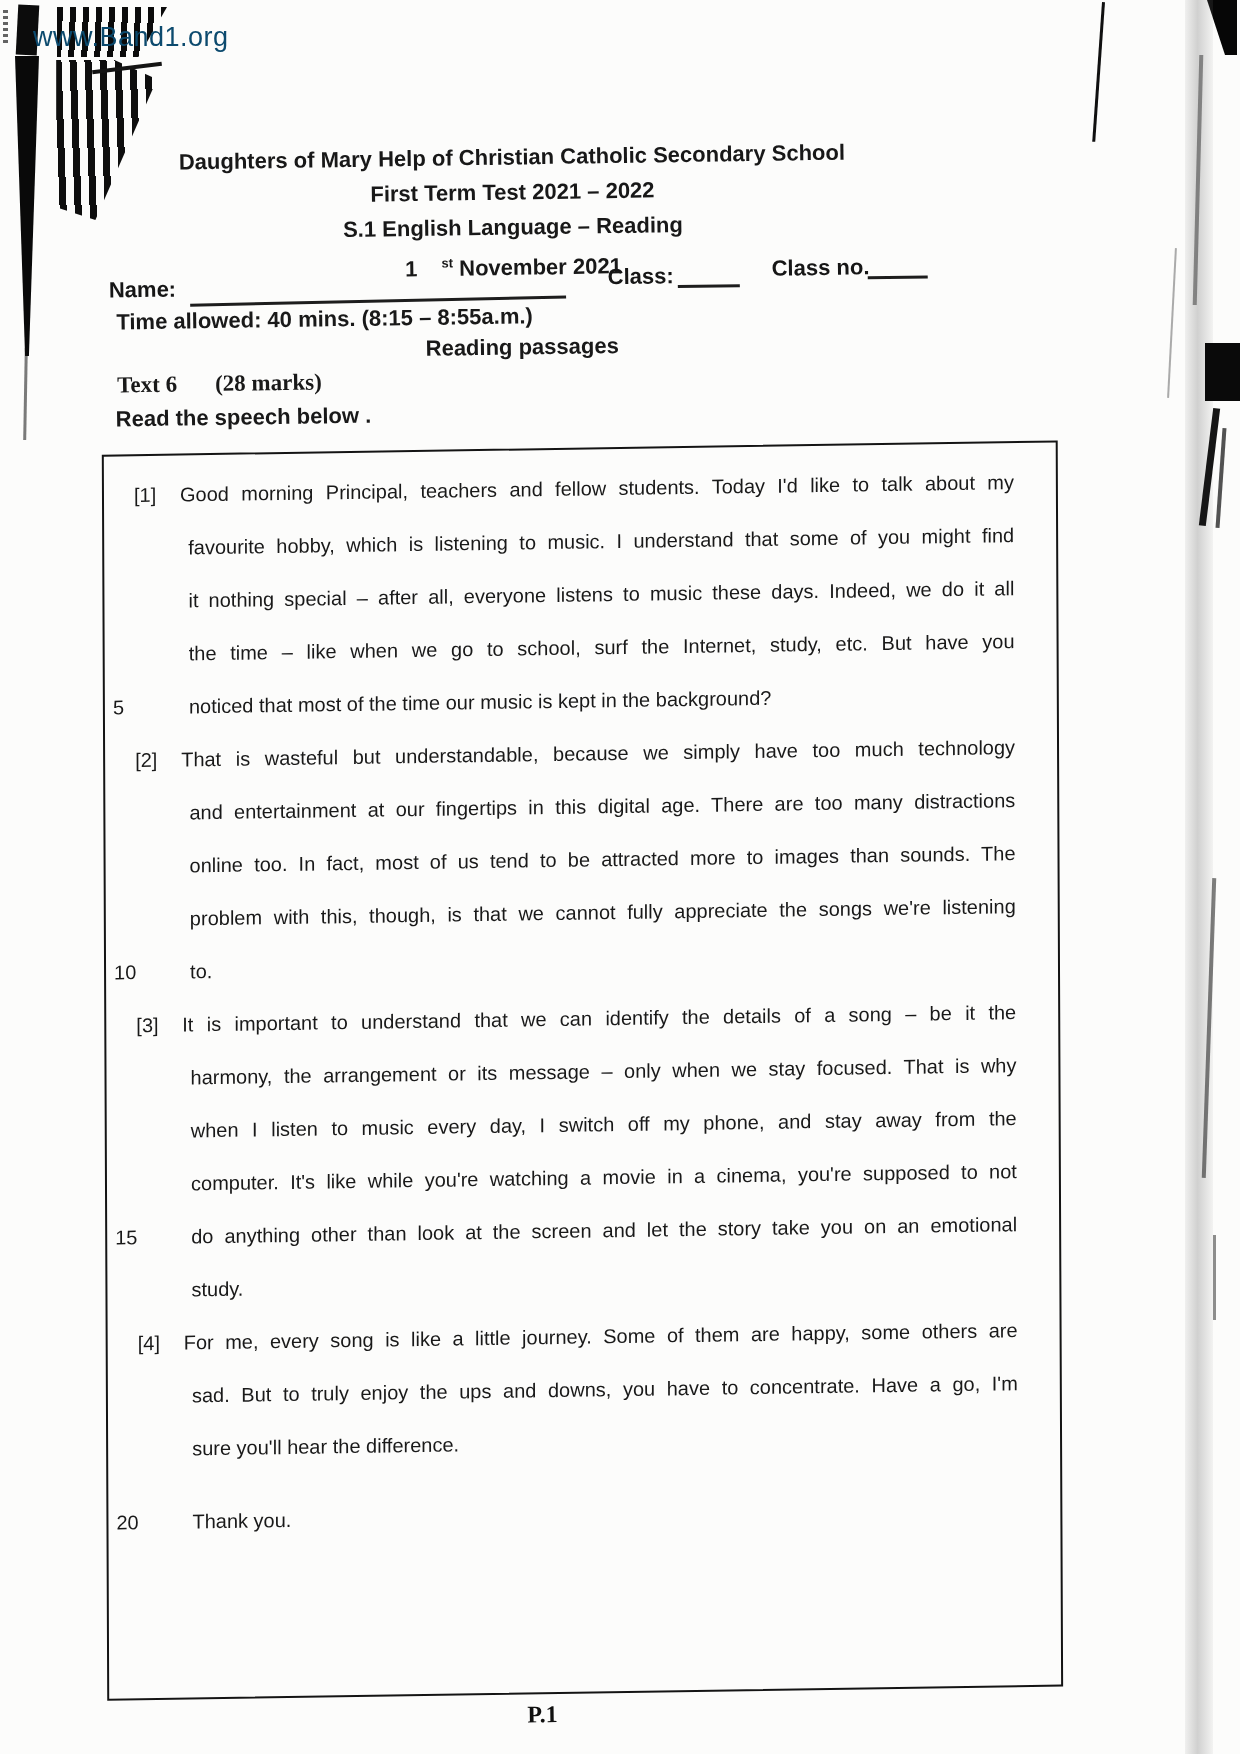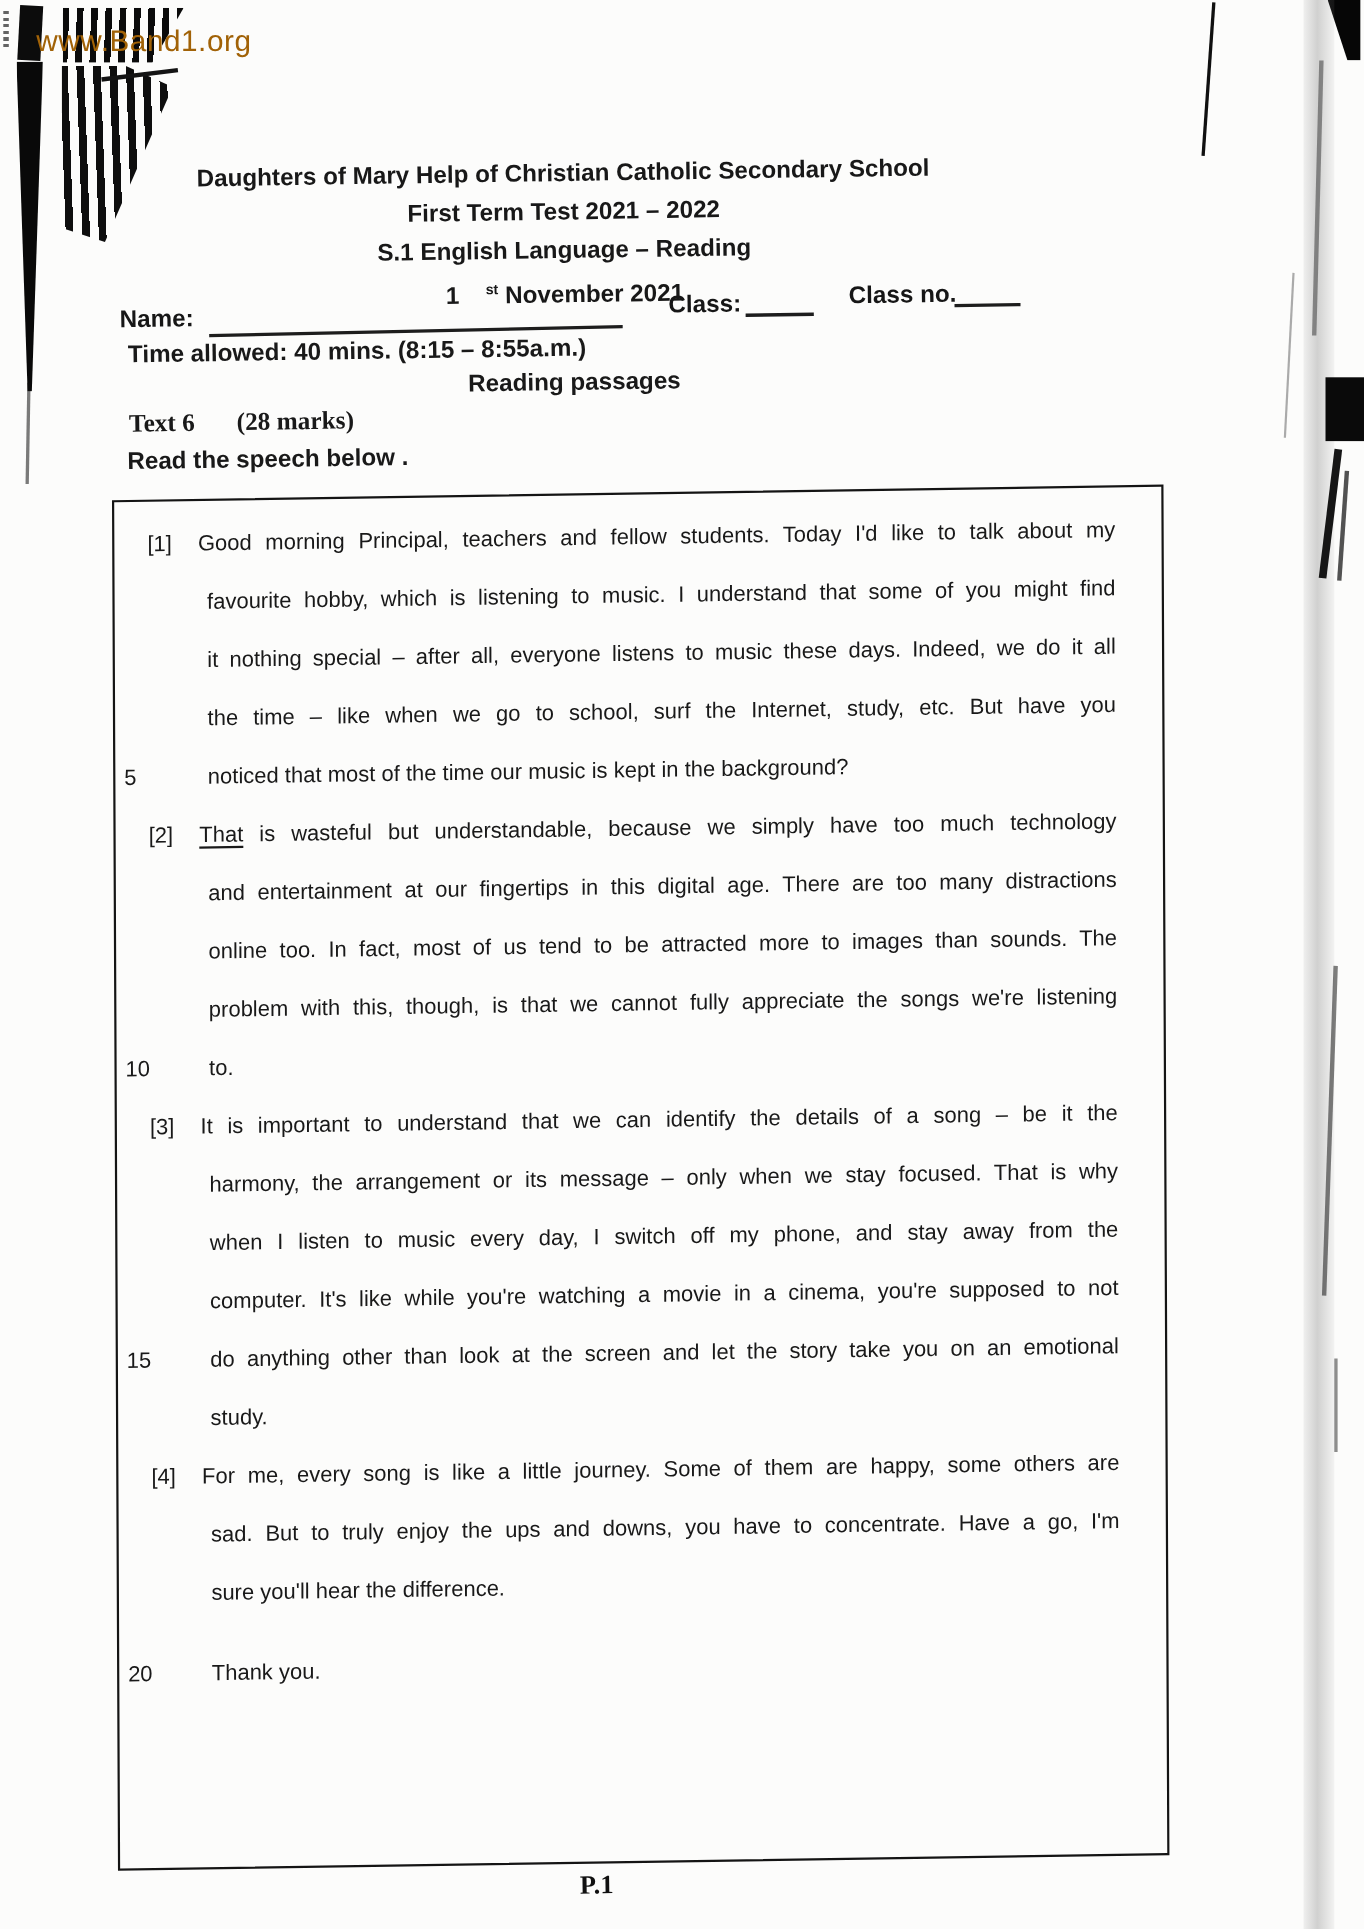--- a/index.html
+++ b/index.html
@@ -34,21 +34,21 @@
   .right-band { left:1185px; top:0; width:28px; height:1754px;
     background:linear-gradient(90deg, rgba(130,130,130,.10), rgba(95,95,95,.28) 45%, rgba(160,160,160,.10)); }
   .bm1 { left:1196px; top:55px;  width:4px; height:250px; background:rgba(45,45,45,.5); transform:rotate(1.5deg); }
   .bm2 { left:1206px; top:408px; width:7px; height:118px; background:#161616; transform:rotate(7deg); }
   .bm3 { left:1219px; top:428px; width:4px; height:100px; background:rgba(25,25,25,.75); transform:rotate(4deg); }
   .bm4 { left:1207px; top:878px; width:4px; height:300px; background:rgba(40,40,40,.6); transform:rotate(2deg); }
   .bm5 { left:1213px; top:1235px; width:3px; height:85px; background:rgba(50,50,50,.55); }
   .bm6 { left:1171px; top:248px; width:2px; height:150px; background:rgba(70,70,70,.45); transform:rotate(3deg); }
   .right-block { left:1205px; top:343px; width:35px; height:58px; background:#0a0a0a; }
 
-  .watermark { position:absolute; left:33px; top:22px; font-size:27px; color:#a16207; letter-spacing:.5px; }
+  .watermark { position:absolute; left:33px; top:22px; font-size:27px; color:#0c4a6e; letter-spacing:.5px; }
 
   
   .doc { position:absolute; inset:0; transform:rotate(-0.85deg); transform-origin:50% 40%; }
 
   .header { position:absolute; top:138px; left:115px; width:810px; text-align:center;
     font-weight:bold; font-size:22px; color:#181818; }
   .header .h-line { line-height:35px; }
   .header sup { font-size:13px;margin-left:24px; }
 
   .lbl { position:absolute; font-weight:bold; font-size:22px; color:#161616; white-space:nowrap; }
@@ -68,21 +68,21 @@
   .instruction { position:absolute; left:120px; top:399px; font-weight:bold; font-size:22px; }
 
   .passage-box { position:absolute; left:99px; top:447px; width:952px; height:1242px;
     border:2px solid #141414; transform:skewX(-0.6deg); background:transparent; }
   .passage-content { padding-top:13px; }
   .line-row { display:flex; height:53px; line-height:53px; }
   .marker { width:76px; flex:none; padding-left:8px; font-size:20px; }
   .marker.bracket { padding-left:30px; box-sizing:border-box; }
   .line-text { flex:1; font-size:20px; padding-right:42px; }
   .line-text.justify { text-align:justify; text-align-last:justify; }
-  .underlined { text-decoration:underline; text-underline-offset:4px; text-decoration-thickness:2px;margin-top:33px; }
+  .underlined { text-underline-offset:4px; text-decoration-thickness:2px;margin-top:33px; }
   .paragraph:last-child { margin-top:20px; }
 
   .footer-page { position:absolute; left:0; top:1700px; width:1055px; text-align:center;
     font-family:"Liberation Serif", serif; font-weight:bold; font-size:24px; color:#101010; }
 </style>
 </head>
 <body>
 
 <div class="af corner-blob"></div>
 <div class="af corner-specks"></div>

